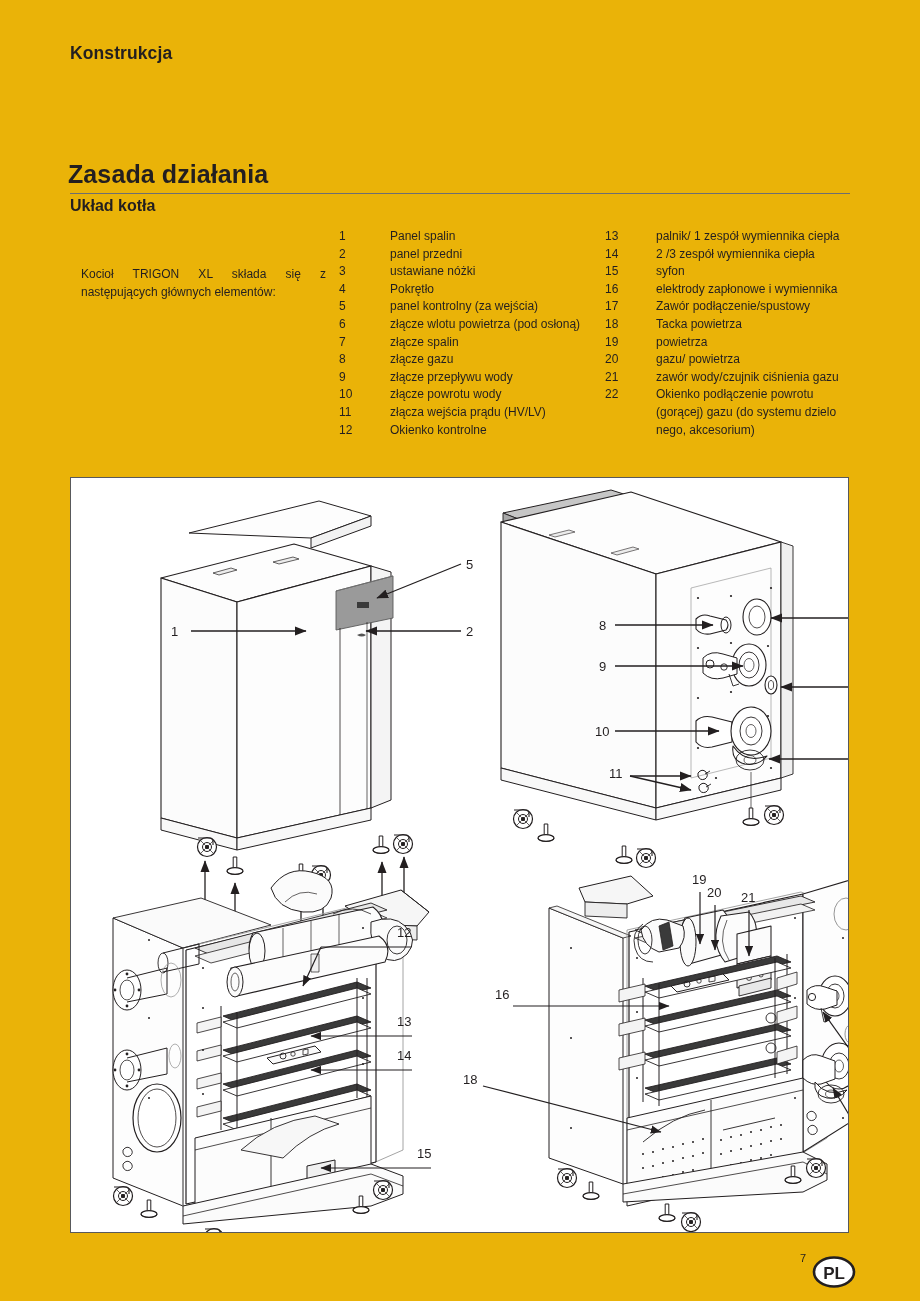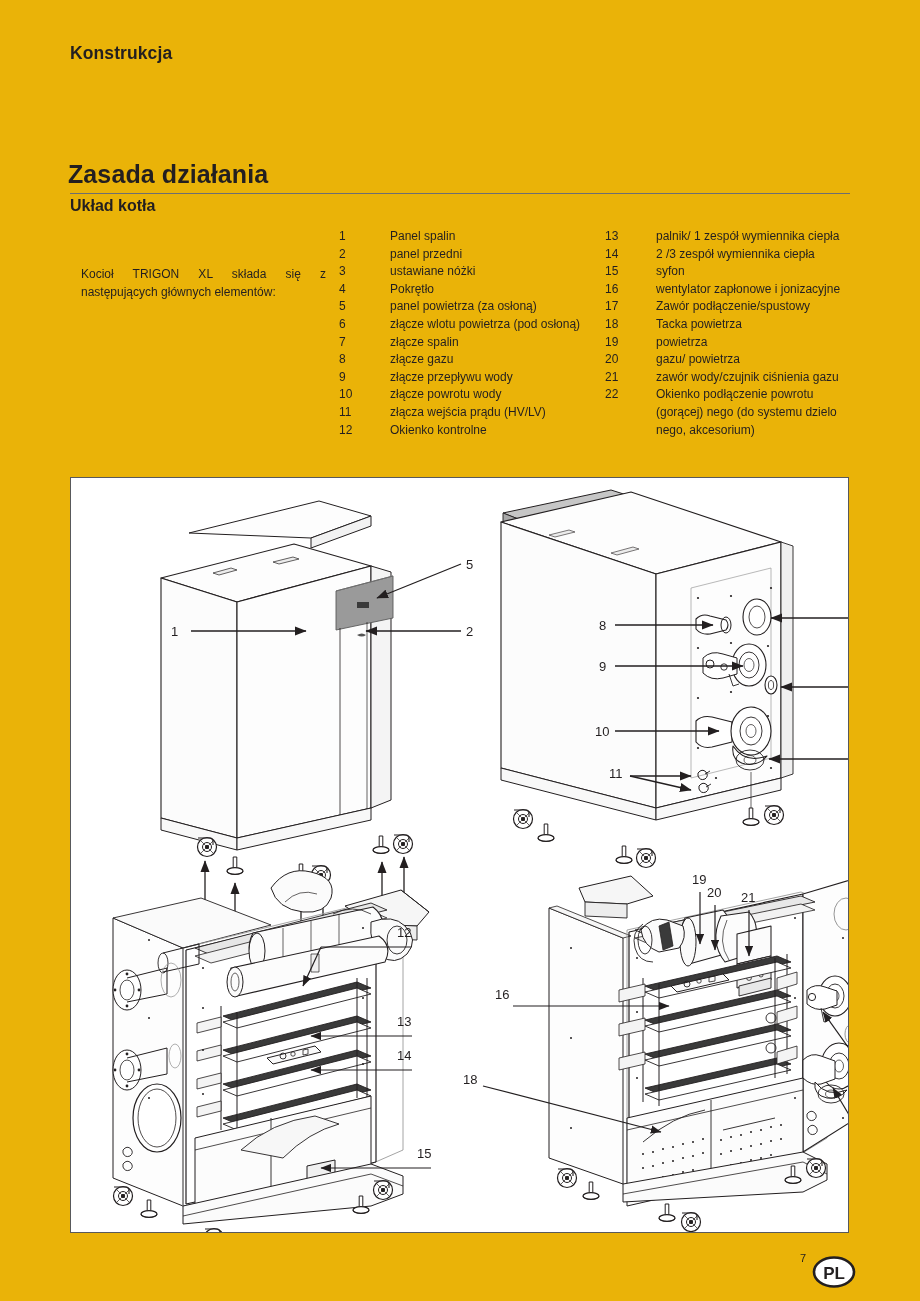--- a/index.html
+++ b/index.html
@@ -154,21 +154,21 @@
     <div class="part-row">
       <div class="part-num">3</div>
       <div class="part-label">ustawiane nóżki</div>
     </div>
     <div class="part-row">
       <div class="part-num">4</div>
       <div class="part-label">Pokrętło</div>
     </div>
     <div class="part-row">
       <div class="part-num">5</div>
-      <div class="part-label">panel powietrza (za osłoną)</div>
+      <div class="part-label">panel kontrolny (za wejścia)</div>
     </div>
     <div class="part-row">
       <div class="part-num">6</div>
       <div class="part-label">złącze wlotu powietrza (pod osłoną)</div>
     </div>
     <div class="part-row">
       <div class="part-num">7</div>
       <div class="part-label">złącze spalin</div>
     </div>
     <div class="part-row">
@@ -201,21 +201,21 @@
     <div class="part-row">
       <div class="part-num">14</div>
       <div class="part-label">2 /3 zespół wymiennika ciepła</div>
     </div>
     <div class="part-row">
       <div class="part-num">15</div>
       <div class="part-label">syfon</div>
     </div>
     <div class="part-row">
       <div class="part-num">16</div>
-      <div class="part-label">wentylator zapłonowe i jonizacyjne</div>
+      <div class="part-label">elektrody zapłonowe i wymiennika</div>
     </div>
     <div class="part-row">
       <div class="part-num">17</div>
       <div class="part-label">Zawór podłączenie/spustowy</div>
     </div>
     <div class="part-row">
       <div class="part-num">18</div>
       <div class="part-label">Tacka powietrza</div>
     </div>
     <div class="part-row">
@@ -227,21 +227,21 @@
       <div class="part-label">gazu/ powietrza</div>
     </div>
     <div class="part-row">
       <div class="part-num">21</div>
       <div class="part-label">zawór wody/czujnik ciśnienia gazu</div>
     </div>
     <div class="part-row">
       <div class="part-num">22</div>
       <div class="part-label">Okienko podłączenie powrotu</div>
     </div>
-    <div class="part-cont">(gorącej) nego (do systemu dzielo</div>
+    <div class="part-cont">(gorącej) gazu (do systemu dzielo</div>
     <div class="part-cont">nego, akcesorium)</div>
   </div>
 
   <div id="figure-frame">
     <svg width="777" height="754" viewBox="0 0 777 754" xmlns="http://www.w3.org/2000/svg">
       <defs>
         <marker id="ar" markerWidth="9" markerHeight="7" refX="8.5" refY="3.5" orient="auto">
           <polygon points="0,0 9,3.5 0,7" fill="#231f20"></polygon>
         </marker>
         <g id="caster">

